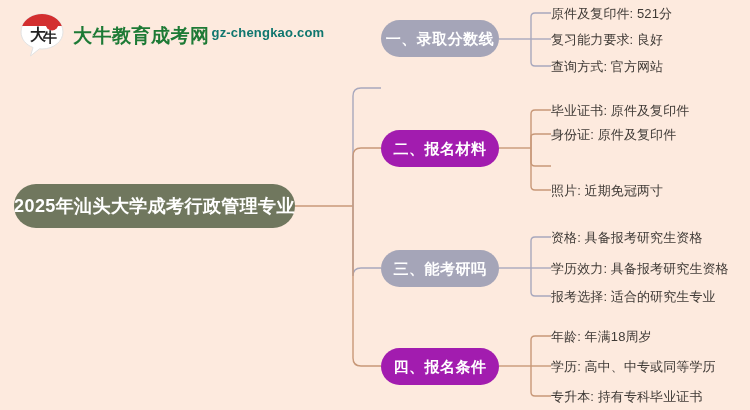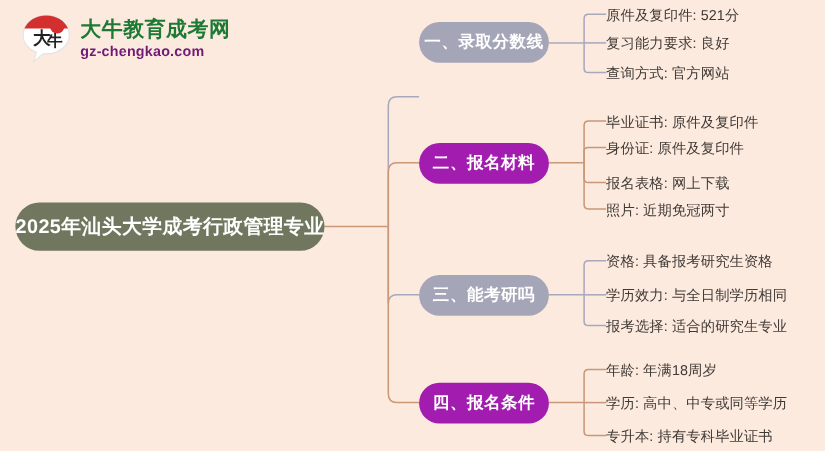--- a/index.html
+++ b/index.html
@@ -40,37 +40,37 @@
     gap: 7px;
   }
   .logo-mark {
     position: relative;
     width: 48px;
     height: 48px;
     flex: 0 0 48px;
   }
   .logo-text-wrap {
     display: flex;
-    flex-direction: column;
+    flex-direction: row;
     justify-content: center;
     gap: 2px;
     padding-top: 2px;
   }
   .logo-cn {
     font-size: 19px;
     font-weight: bold;
     color: #1d7a35;
     letter-spacing: 0.5px;
     line-height: 1.05;
     white-space: nowrap;
   }
   .logo-en {
     font-size: 13px;
     font-weight: bold;
-    color: #701a75;
+    color: #0f766e;
     letter-spacing: 0.2px;
     line-height: 1.05;
     white-space: nowrap;
     font-family: "Liberation Sans", "DejaVu Sans", sans-serif;
   }
 
   
   .root-node {
     position: absolute;
     left: 14px;
@@ -190,28 +190,27 @@
   </div>
   <div class="leaf" style="left:551px; top:7px;">原件及复印件: 521分</div>
   <div class="leaf" style="left:551px; top:33px;">复习能力要求: 良好</div>
   <div class="leaf" style="left:551px; top:60px;">查询方式: 官方网站</div>
 
   <div class="branch-node branch-tan" style="left:381px; top:130px;">
     <span class="branch-label">二、报名材料</span>
   </div>
   <div class="leaf" style="left:551px; top:104px;">毕业证书: 原件及复印件</div>
   <div class="leaf" style="left:551px; top:128px;">身份证: 原件及复印件</div>
-  <div class="leaf" style="left:551px; top:160px;">报名表格: 网上下载</div>
   <div class="leaf" style="left:551px; top:184px;">照片: 近期免冠两寸</div>
 
   <div class="branch-node branch-purple" style="left:381px; top:250px;">
     <span class="branch-label">三、能考研吗</span>
   </div>
   <div class="leaf" style="left:551px; top:231px;">资格: 具备报考研究生资格</div>
-  <div class="leaf" style="left:551px; top:262px;">学历效力: 与全日制学历相同</div>
+  <div class="leaf" style="left:551px; top:262px;">学历效力: 具备报考研究生资格</div>
   <div class="leaf" style="left:551px; top:290px;">报考选择: 适合的研究生专业</div>
 
   <div class="branch-node branch-tan" style="left:381px; top:348px;">
     <span class="branch-label">四、报名条件</span>
   </div>
   <div class="leaf" style="left:551px; top:330px;">年龄: 年满18周岁</div>
   <div class="leaf" style="left:551px; top:360px;">学历: 高中、中专或同等学历</div>
   <div class="leaf" style="left:551px; top:390px;">专升本: 持有专科毕业证书</div>
 
 </div>

